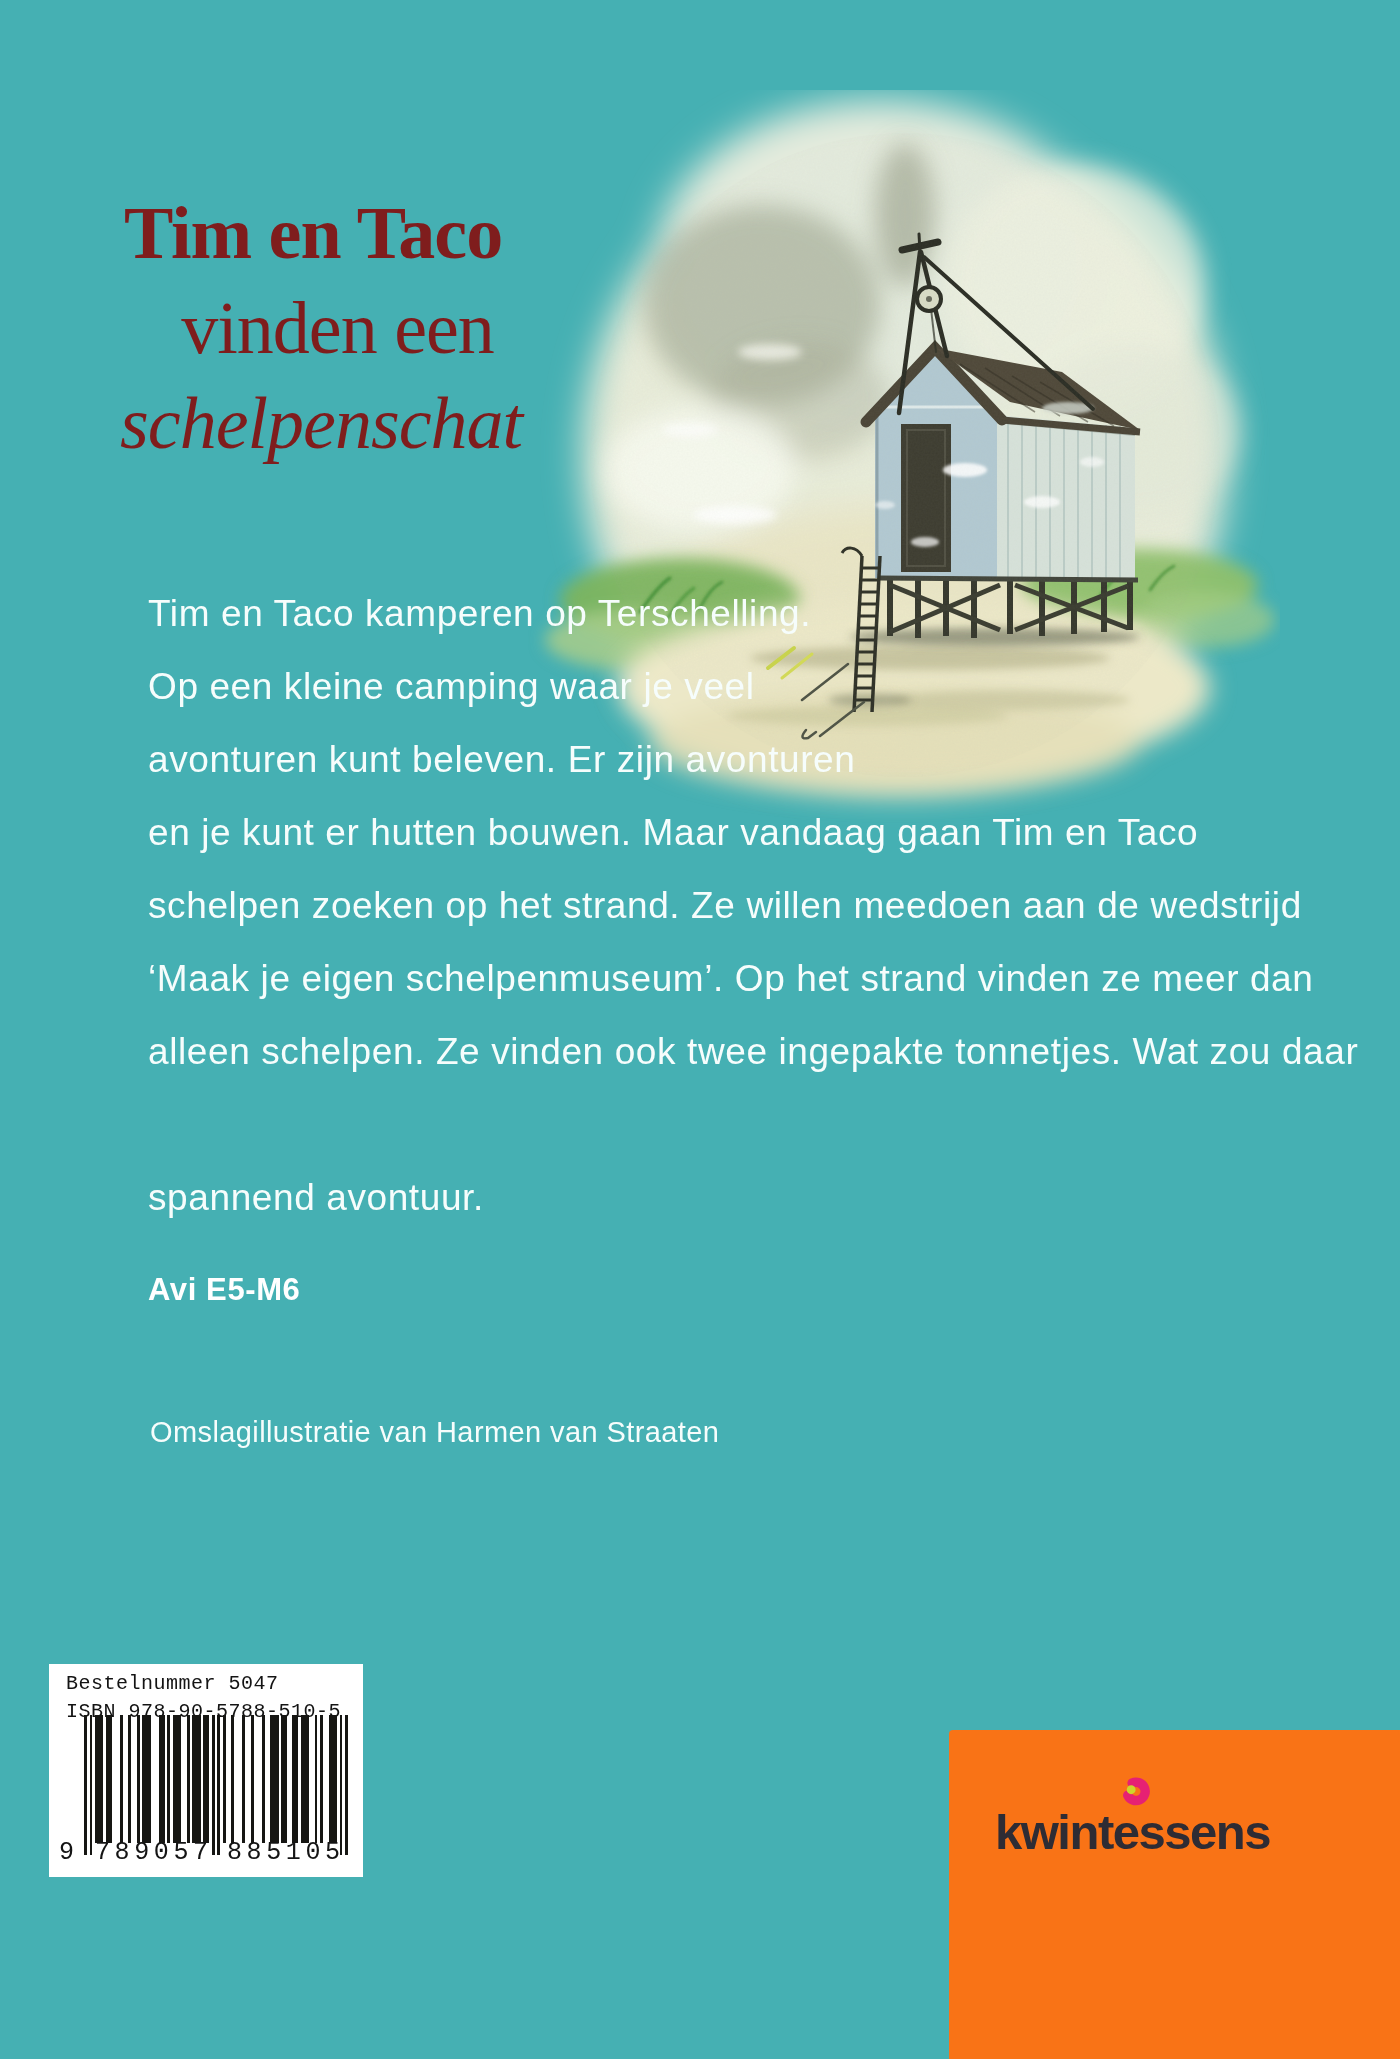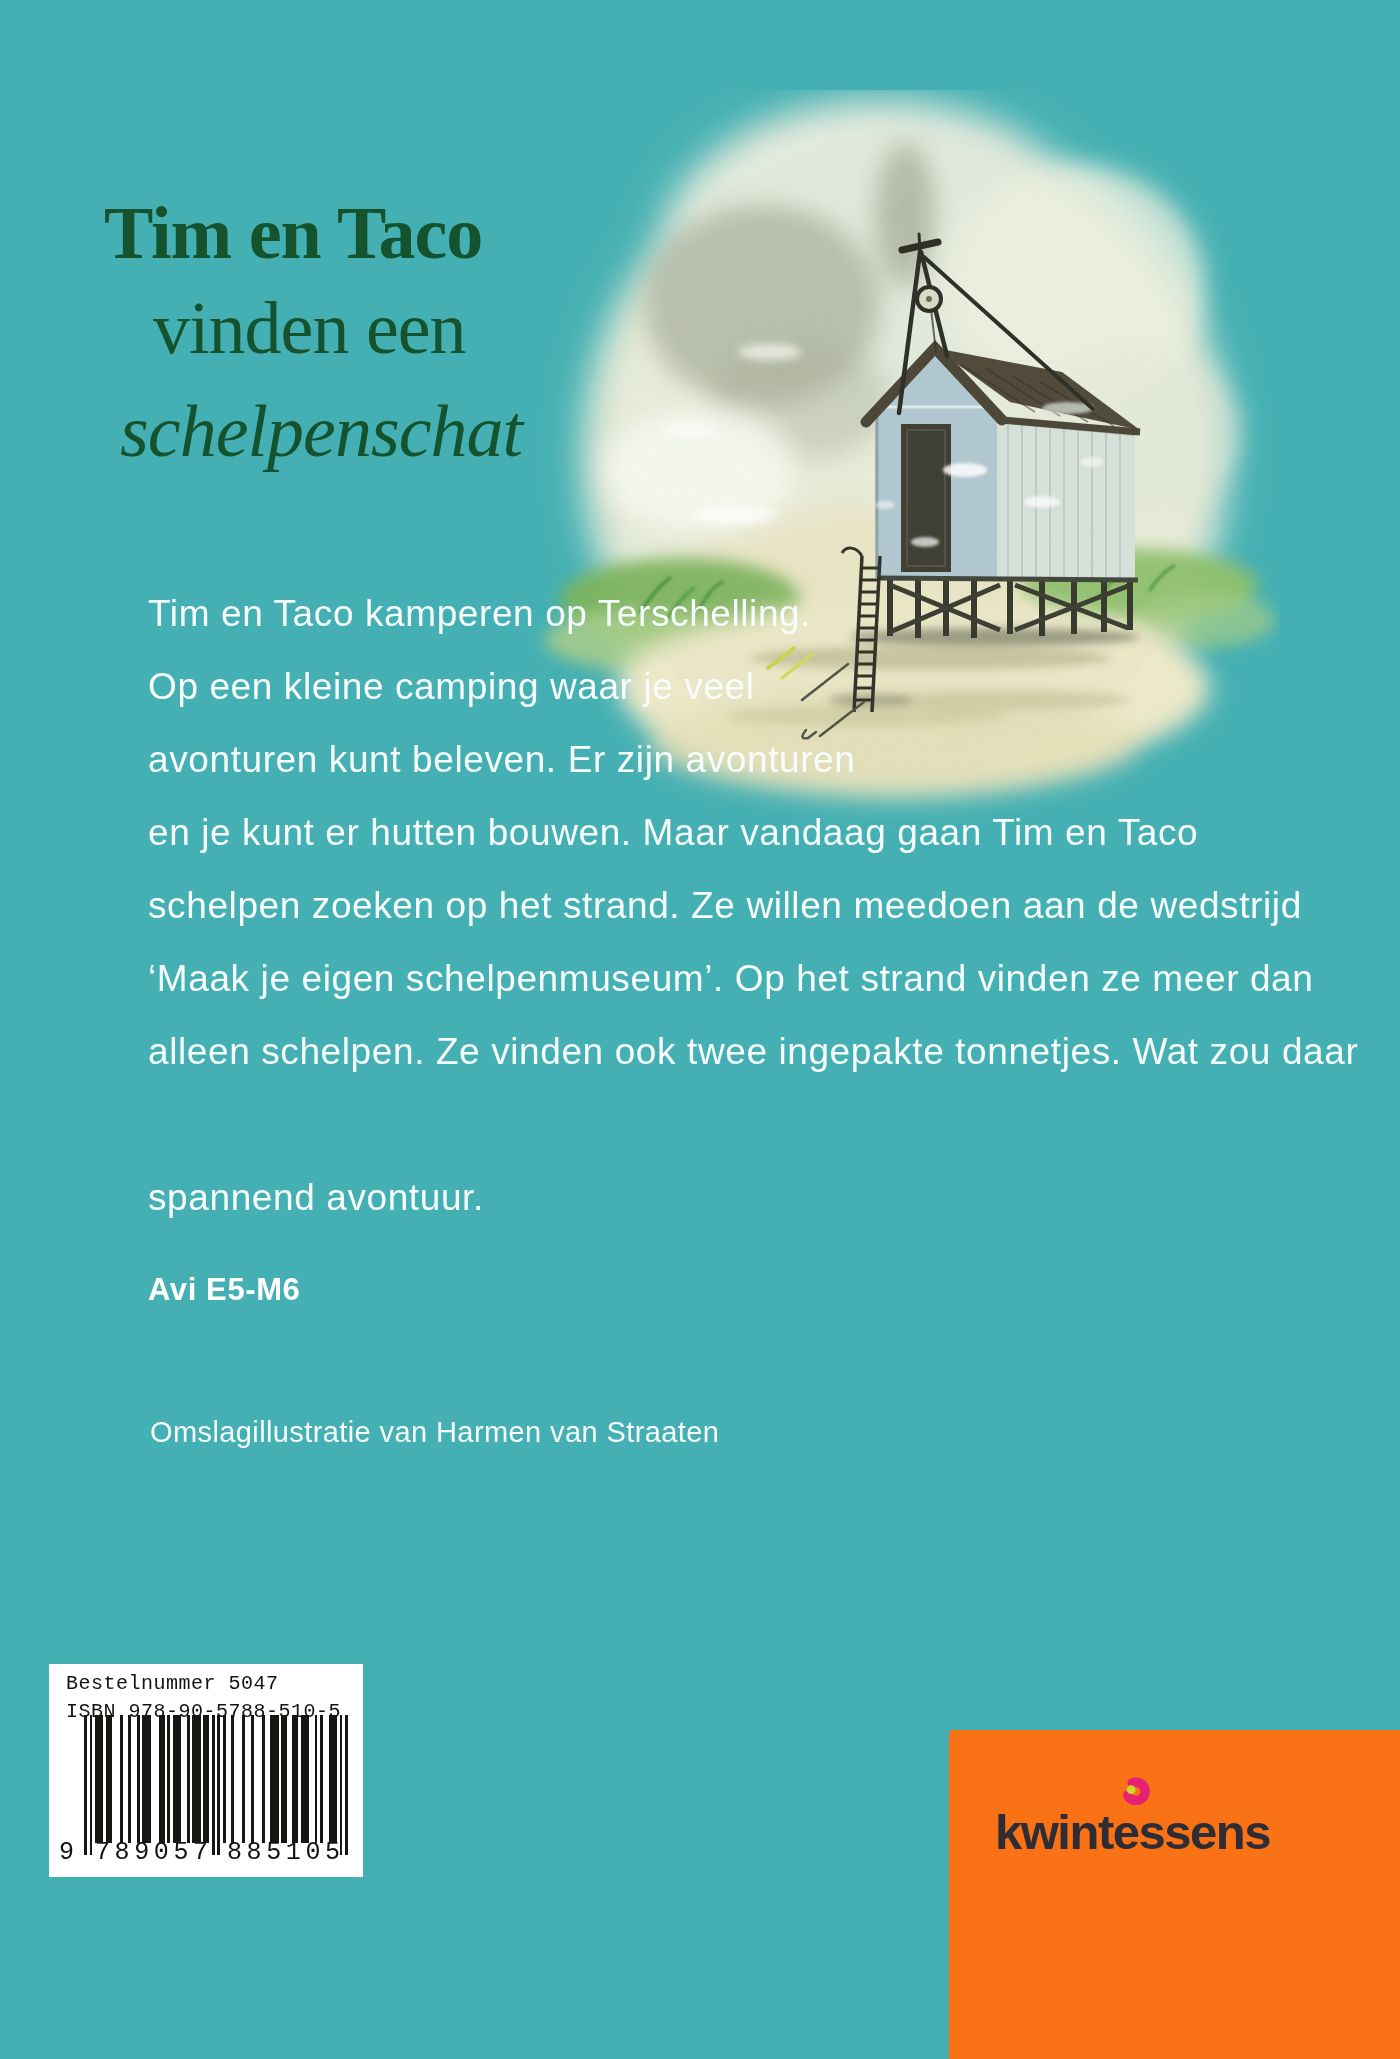--- a/index.html
+++ b/index.html
@@ -6,28 +6,29 @@
   .cover{
     position:relative;
     width:1400px;height:2059px;
     background:#45b0b3;
     overflow:hidden;
     font-family:"Liberation Sans", sans-serif;
   }
   
   .title{
     position:absolute;left:0;top:186px;
-    color:#14532d;
+    color:#7f1d1d;
     font-family:"Liberation Serif", serif;
     font-size:74px;line-height:95px;
     letter-spacing:-1px;
+    text-align:center;
   }
   .title .t1{padding-left:104px;font-weight:bold;}
   .title .t2{padding-left:153px;font-weight:normal;}
-  .title .t3{padding-left:120px;font-style:italic;font-weight:normal;margin-top:8px;}
+  .title .t3{padding-left:120px;font-style:italic;font-weight:normal;}
   
   .blurb-line{
     position:absolute;left:148px;
     color:#f6fdfc;
     font-size:37px;line-height:40px;
     letter-spacing:0.6px;
     white-space:nowrap;
   }
   .avi{
     position:absolute;left:148px;top:1272px;

